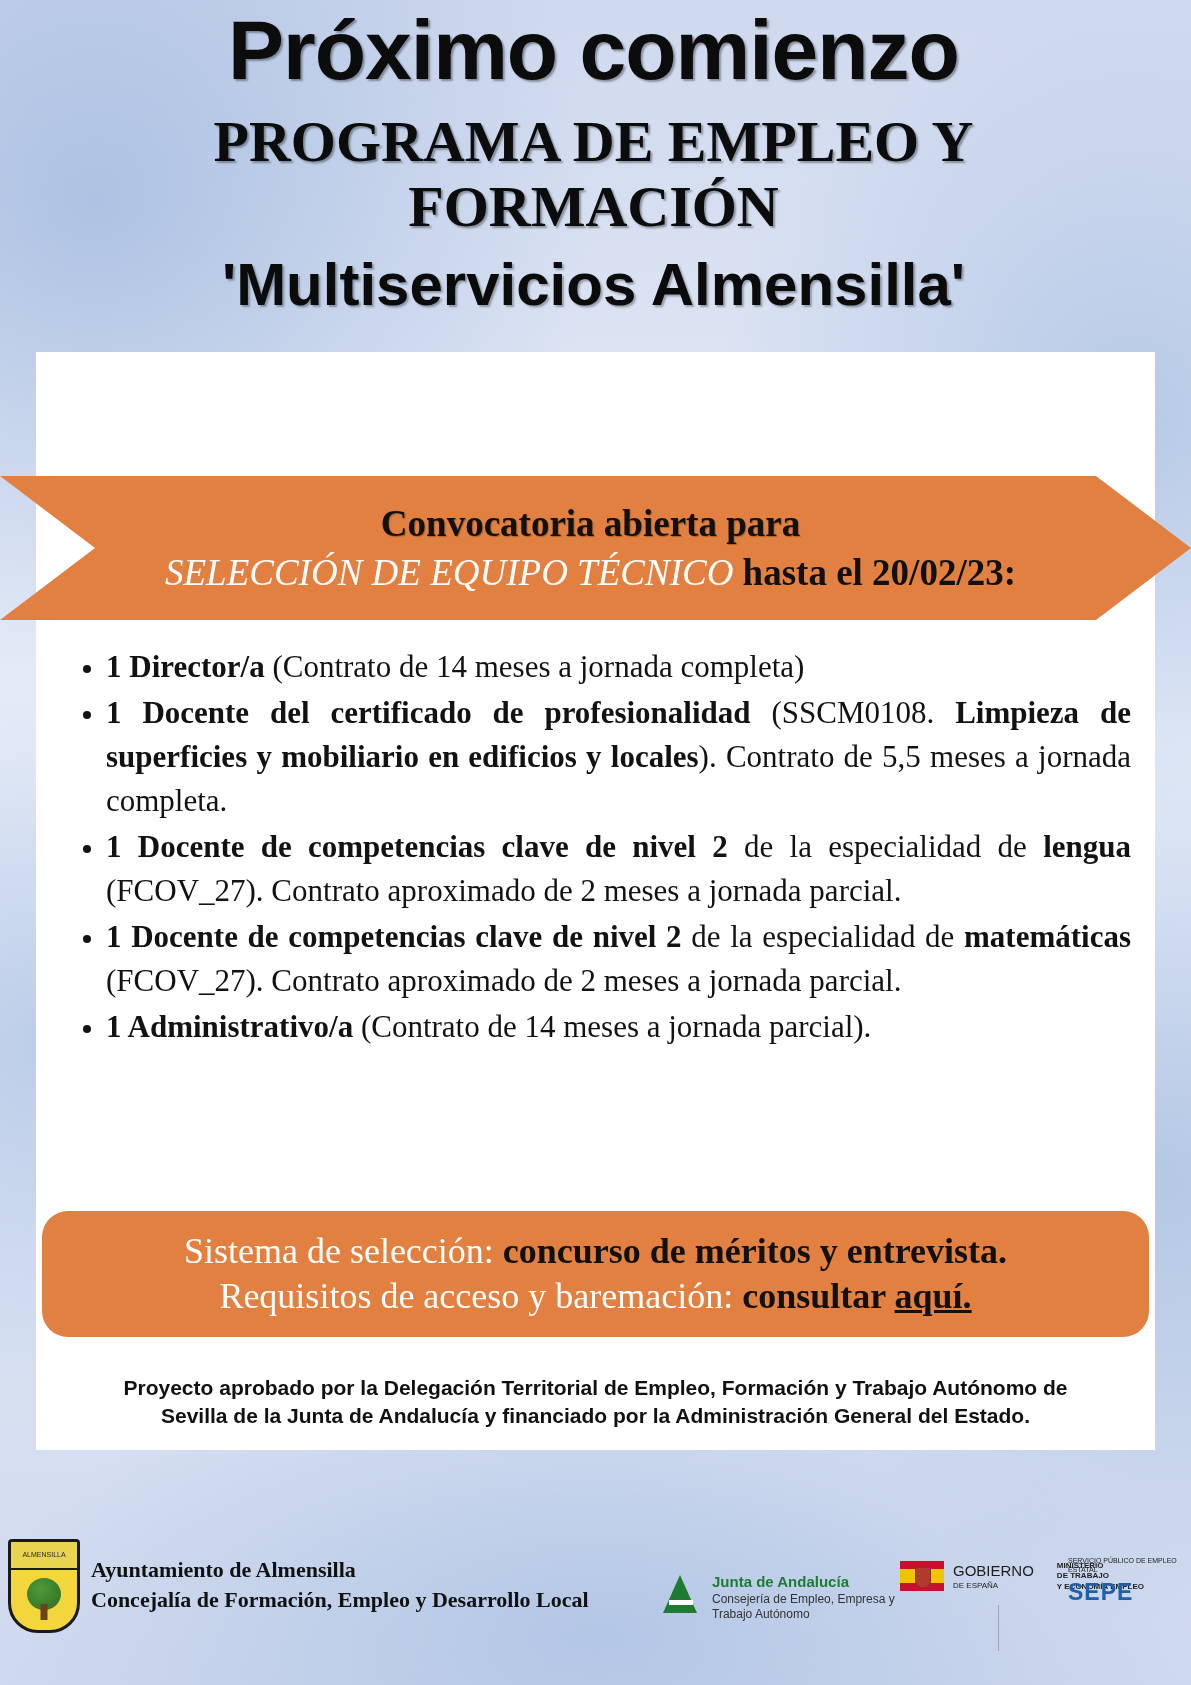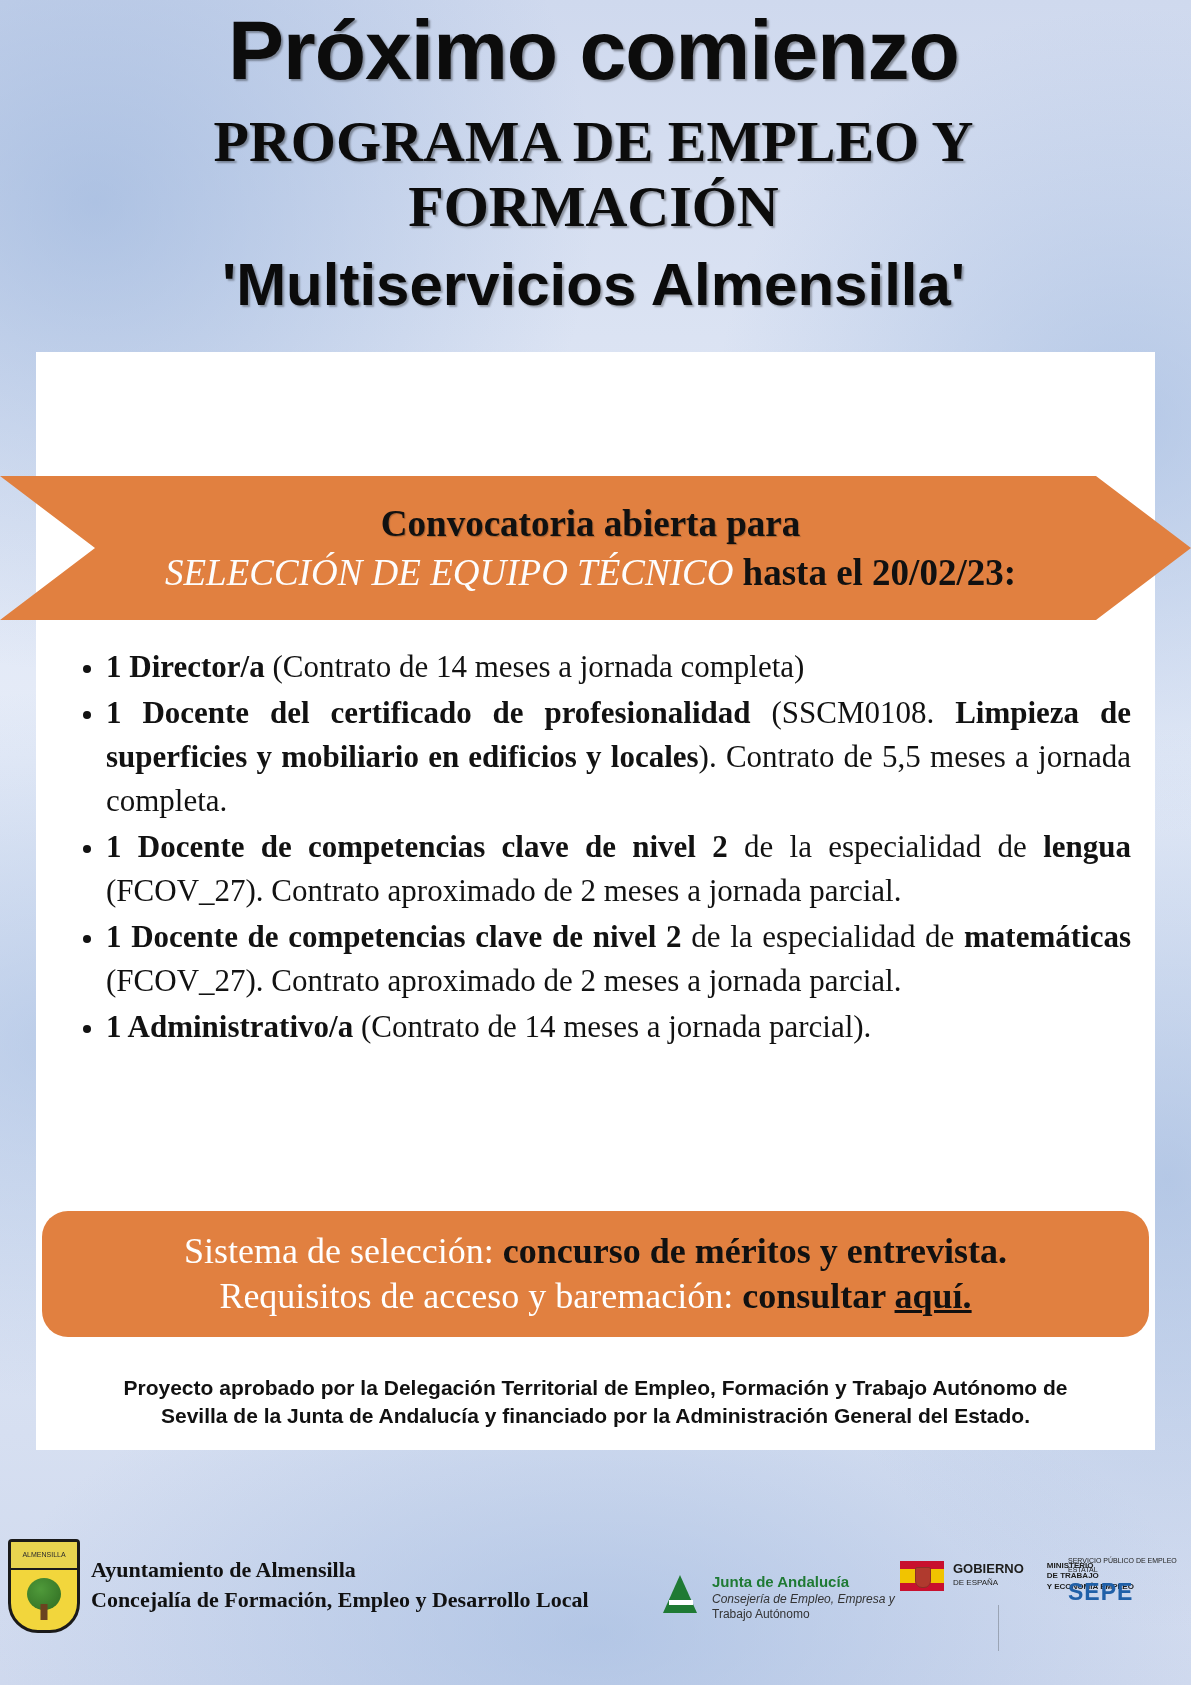--- a/index.html
+++ b/index.html
@@ -158,34 +158,34 @@
   .junta .mark .a{
     position:absolute;left:3px;top:2px;width:0;height:0;
     border-left:17px solid transparent;border-right:17px solid transparent;
     border-bottom:38px solid #1f7a34;
   }
   .junta .mark .bar{
     position:absolute;left:9px;top:27px;width:24px;height:5px;background:#ffffff;
   }
   .junta .txt{font-family:"Liberation Sans", sans-serif;line-height:1.25;}
   .junta .t1{font-size:15px;font-weight:bold;color:#1f7a34;}
-  .junta .t2{font-size:12px;color:#333;font-style:italic;}
+  .junta .t2{font-size:12px;color:#333;}
   .junta .t3{font-size:12px;color:#333;}
 
   .gob{position:absolute;left:900px;top:44px;display:flex;align-items:flex-start;gap:9px;}
   .flagbox{width:44px;height:30px;position:relative;}
   .flagbox .red1{position:absolute;left:0;top:0;width:44px;height:8px;background:#c8102e;}
   .flagbox .yel{position:absolute;left:0;top:8px;width:44px;height:14px;background:#f1c400;}
   .flagbox .red2{position:absolute;left:0;top:22px;width:44px;height:8px;background:#c8102e;}
   .flagbox .shield{
     position:absolute;left:15px;top:6px;width:14px;height:19px;
     background:#b03a2e;border:1px solid #8c2f26;border-radius:2px 2px 7px 7px;
   }
   .gobtxt{font-family:"Liberation Sans", sans-serif;color:#1d1d1b;line-height:1.3;}
-  .gobtxt .g1{font-size:13px;font-weight:bold;}
+  .gobtxt .g1{font-size:15px;font-weight:normal;}
   .gobtxt .g2{font-size:8px;}
   .mintxt{font-family:"Liberation Sans", sans-serif;color:#1d1d1b;line-height:1.3;}
   .mintxt .m1{font-size:8px;font-weight:bold;}
   .sepe{position:absolute;left:1068px;top:40px;font-family:"Liberation Sans", sans-serif;line-height:1.25;}
   .sepe .s1{font-size:7px;color:#1d1d1b;}
   .sepe .s2{font-size:23px;font-weight:bold;color:#2060a8;letter-spacing:1px;margin-top:3px;}
   .vline{position:absolute;top:44px;width:1px;height:46px;background:#9aa4b5;}
 </style>
 </head>
 <body>

